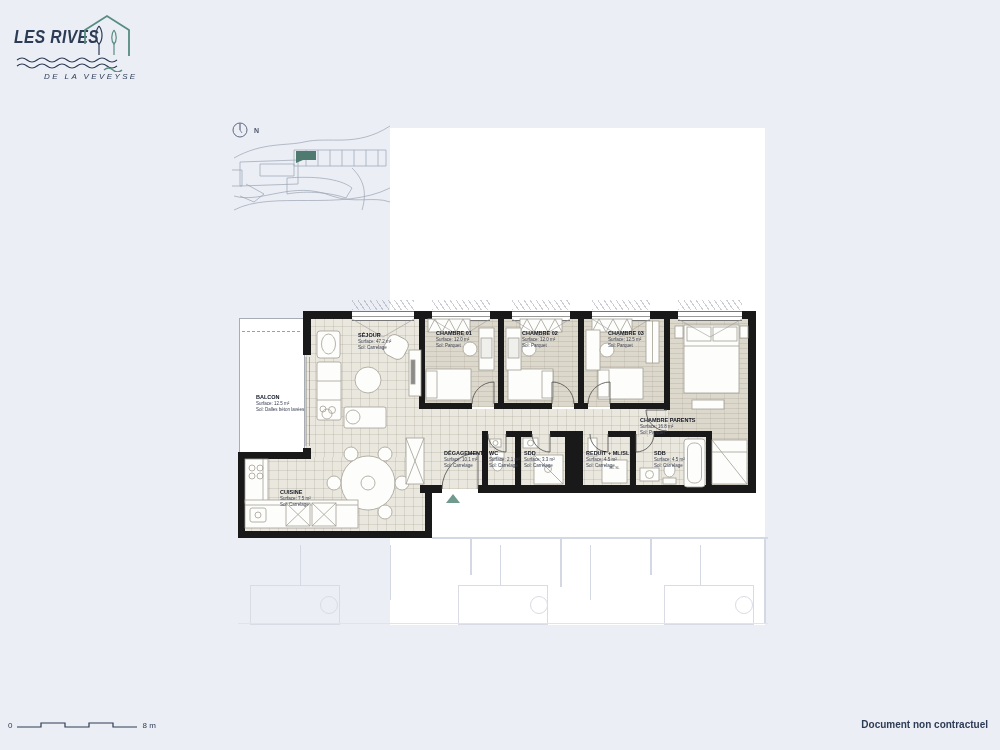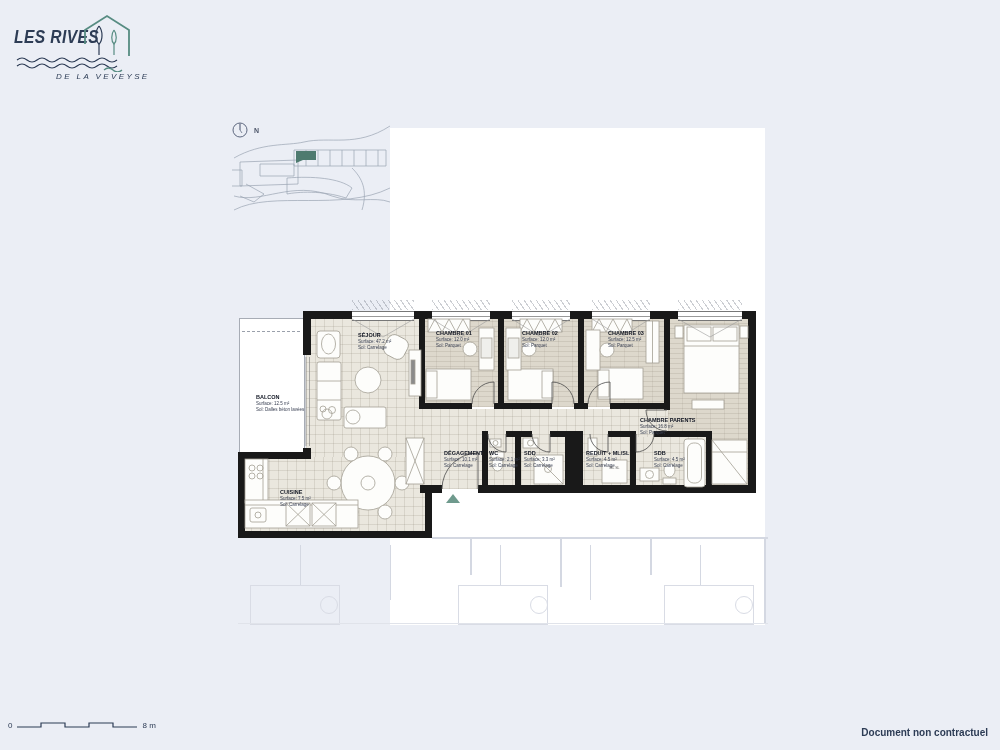--- a/index.html
+++ b/index.html
@@ -53,21 +53,21 @@
     <path d="M15,12 C19,17 19,26 15,30 C11,26 11,17 15,12" fill="none" stroke="#2d3c55" stroke-width="1.2"></path>
     <line x1="15" y1="30" x2="15" y2="41" stroke="#2d3c55" stroke-width="1.2"></line>
     <path d="M30,16 C33,20 33,27 30,30 C27,27 27,20 30,16" fill="none" stroke="#578c82" stroke-width="1.2"></path>
     <line x1="30" y1="30" x2="30" y2="41" stroke="#578c82" stroke-width="1.2"></line>
   </svg>
   <svg class="abs" style="left:2px;top:44px;" width="112" height="16" viewBox="0 0 112 16">
     <path d="M1,4 q5,-4 10,0 t10,0 t10,0 t10,0 t10,0 t10,0 t10,0 t10,0 t10,0 t10,0" fill="none" stroke="#2d3c55" stroke-width="1.2"></path>
     <path d="M1,10 q5,-4 10,0 t10,0 t10,0 t10,0 t10,0 t10,0 t10,0 t10,0 t10,0 t10,0" fill="none" stroke="#2d3c55" stroke-width="1.2"></path>
     <path d="M88,14 q4.5,-4 9,0 t9,0" fill="none" stroke="#578c82" stroke-width="1.2"></path>
   </svg>
-  <div class="abs logo-sub" style="left:30px;top:60px;padding-left:12px;">DE LA VEVEYSE</div>
+  <div class="abs logo-sub" style="left:18px;top:60px;padding-left:12px;">DE LA VEVEYSE</div>
 </div>
 
 <div class="abs" style="left:232px;top:118px;width:170px;height:104px;">
   <svg class="abs" style="left:0;top:4px;" width="16" height="16" viewBox="0 0 16 16">
     <circle cx="8" cy="8" r="7" fill="none" stroke="#5f6980" stroke-width="1"></circle>
     <line x1="8" y1="8" x2="8" y2="1.5" stroke="#5f6980" stroke-width="1.2"></line>
     <line x1="8" y1="8" x2="10" y2="11" stroke="#5f6980" stroke-width=".8"></line>
   </svg>
   <div class="abs north-label" style="left:22px;top:9px;">N</div>
   <svg class="abs" style="left:0;top:0;" width="170" height="104" viewBox="0 0 170 104">
@@ -364,13 +364,13 @@
 </div>
 <div class="abs tiny-appliance" style="left:603px;top:467px;width:23px;">ML SL</div>
 
 <div class="abs" style="left:8px;top:720px;display:flex;align-items:center;gap:5px;">
   <span class="scale-label">0</span>
   <svg width="120" height="10" viewBox="0 0 120 10">
     <polyline points="0,7 24,7 24,3 48,3 48,7 72,7 72,3 96,3 96,7 120,7" fill="none" stroke="#2d3c55" stroke-width="1.2"></polyline>
   </svg>
   <span class="scale-label">8 m</span>
 </div>
-<div class="abs footer-text" style="right:12px;top:719px;margin-top:8px;">Document non contractuel</div>
+<div class="abs footer-text" style="right:12px;top:719px;">Document non contractuel</div>
 
 </body></html>

